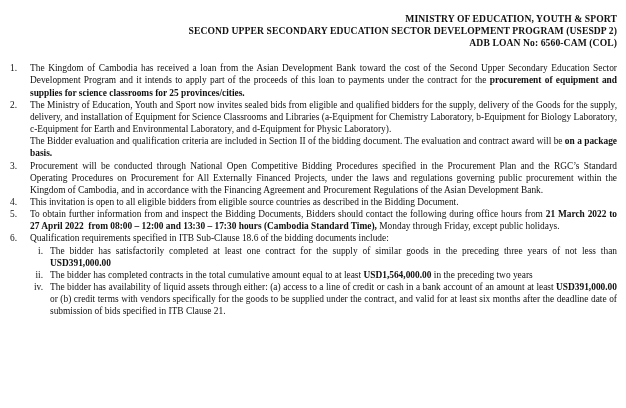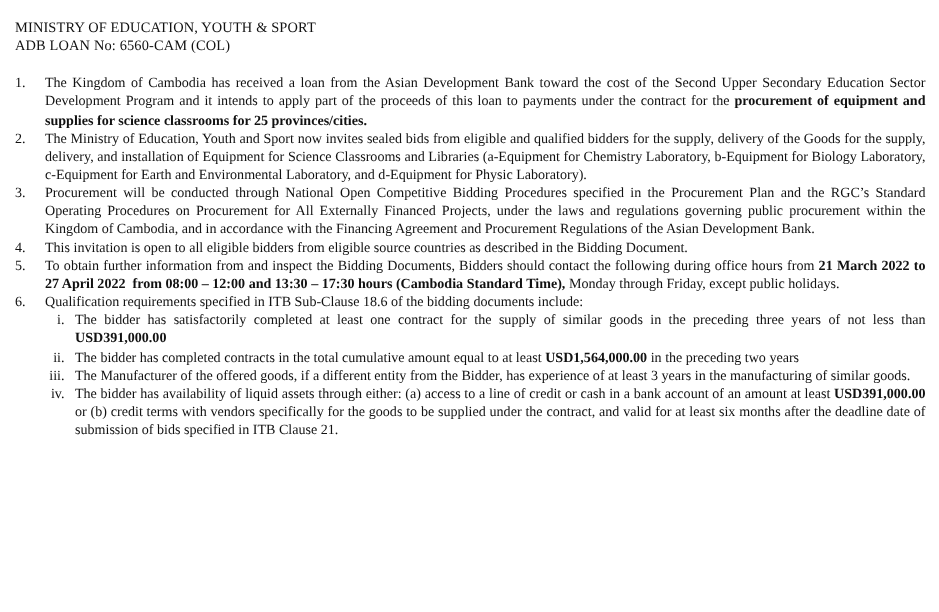--- a/index.html
+++ b/index.html
@@ -13,22 +13,22 @@
     overflow: hidden;
     color: #111111;
     font-family: "Liberation Serif", "DejaVu Serif", serif;
   }
   .doc {
     padding: 13px 9px 0 10px;
     box-sizing: border-box;
     width: 626px;
   }
   .hline {
-    text-align: left;
-    font-weight: normal;
+    text-align: right;
+    font-weight: bold;
     font-size: 9.6px;
     line-height: 12.1px;
     letter-spacing: 0.1px;
   }
   .hgap { height: 5px; }
   .header-block { margin-bottom: 8px; }
   .row {
     display: flex;
     font-size: 9.4px;
     line-height: 12.15px;
@@ -50,34 +50,39 @@
   }
   .b { font-weight: bold; }
 </style>
 </head>
 <body>
 
 <div class="doc">
 
   <div class="header-block">
     <div class="hline">MINISTRY OF EDUCATION, YOUTH &amp; SPORT</div>
+    <div class="hline">SECOND UPPER SECONDARY EDUCATION SECTOR DEVELOPMENT PROGRAM (USESDP 2)</div>
     <div class="hline">ADB LOAN No: 6560-CAM (COL)</div>
     <div class="hgap"></div>
   </div>
 
   <div class="row">
     <span class="num">1.</span>
     <p><span>The Kingdom of Cambodia has received a loan from the Asian Development Bank toward the cost of the Second Upper Secondary Education Sector Development Program and it intends to apply part of the proceeds of this loan to payments under the contract for the </span><span class="b">procurement of equipment and supplies for science classrooms for 25 provinces/cities.</span></p>
   </div>
 
   <div class="row">
     <span class="num">2.</span>
     <p><span>The Ministry of Education, Youth and Sport now invites sealed bids from eligible and qualified bidders for the supply, delivery of the Goods for the supply, delivery, and installation of Equipment for Science Classrooms and Libraries (a-Equipment for Chemistry Laboratory, b-Equipment for Biology Laboratory, c-Equipment for Earth and Environmental Laboratory, and d-Equipment for Physic Laboratory).</span></p>
   </div>
 
+  <div class="row">
+    <span class="num"></span>
+    <p><span>The Bidder evaluation and qualification criteria are included in Section II of the bidding document. The evaluation and contract award will be </span><span class="b">on a package basis.</span></p>
+  </div>
 
   <div class="row">
     <span class="num">3.</span>
     <p><span>Procurement will be conducted through National Open Competitive Bidding Procedures specified in the Procurement Plan and the RGC’s Standard Operating Procedures on Procurement for All Externally Financed Projects, under the laws and regulations governing public procurement within the Kingdom of Cambodia, and in accordance with the Financing Agreement and Procurement Regulations of the Asian Development Bank.</span></p>
   </div>
 
   <div class="row">
     <span class="num">4.</span>
     <p><span>This invitation is open to all eligible bidders from eligible source countries as described in the Bidding Document.</span></p>
   </div>
@@ -95,23 +100,19 @@
   <div class="row sub">
     <span class="num">i.</span>
     <p><span>The bidder has satisfactorily completed at least one contract for the supply of similar goods in the preceding three years of not less than </span><span class="b">USD391,000.00</span></p>
   </div>
 
   <div class="row sub">
     <span class="num">ii.</span>
     <p><span>The bidder has completed contracts in the total cumulative amount equal to at least </span><span class="b">USD1,564,000.00</span><span> in the preceding two years</span></p>
   </div>
 
-  <div class="row sub">
-    <span class="num">iii.</span>
-    <p><span>The Manufacturer of the offered goods, if a different entity from the Bidder, has experience of at least 3 years in the manufacturing of similar goods.</span></p>
-  </div>
 
   <div class="row sub">
     <span class="num">iv.</span>
     <p><span>The bidder has availability of liquid assets through either: (a) access to a line of credit or cash in a bank account of an amount at least </span><span class="b">USD391,000.00</span><span> or (b) credit terms with vendors specifically for the goods to be supplied under the contract, and valid for at least six months after the deadline date of submission of bids specified in ITB Clause 21.</span></p>
   </div>
 
 </div>
 
 </body></html>

